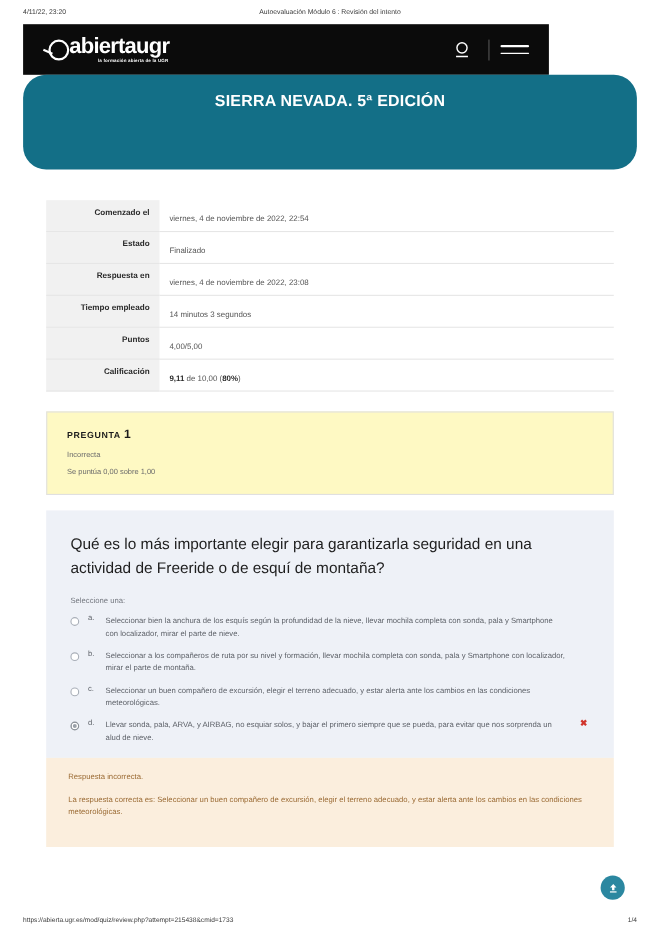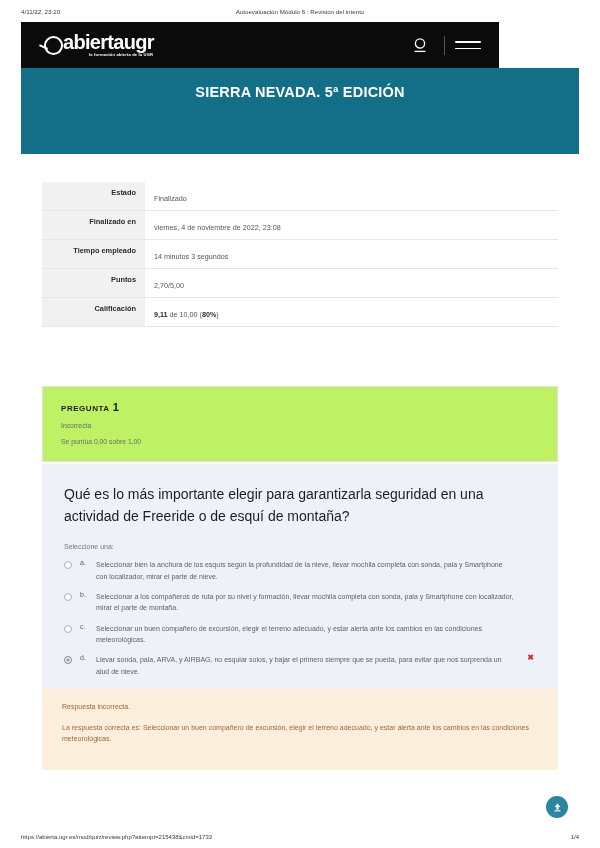--- a/index.html
+++ b/index.html
@@ -155,20 +155,21 @@
 
   
   .hero {
     position: absolute;
     top: 68px;
     left: 21px;
     width: 558px;
     height: 86px;
     background: #136f87;
     box-sizing: border-box;
+    border-radius: 21px;
   }
   .hero-title {
     position: absolute;
     top: 16px;
     left: 0;
     right: 0;
     text-align: center;
     color: #ffffff;
     font-size: 14.5px;
     font-weight: bold;
@@ -207,25 +208,25 @@
     padding-top: 12px;
   }
   .summary td.value .strong {
     font-weight: bold;
     color: #2b2b2b;
   }
 
   
   .qcard {
     position: absolute;
-    top: 386px;
+    top: 374px;
     left: 42px;
     width: 516px;
     height: 76px;
-    background: #bef264;
+    background: #fef9c3;
     border: 1px solid #e0e0e0;
     box-sizing: border-box;
   }
   .qcard-inner {
     padding: 14px 18px 0 18px;
   }
   .q-head {
     font-size: 8px;
     font-weight: bold;
     letter-spacing: 0.55px;
@@ -386,34 +387,38 @@
   </div>
 </div>
 
 <div class="hero">
   <div class="hero-title">SIERRA NEVADA. 5ª EDICIÓN</div>
 </div>
 
 <table class="summary">
   <tbody>
     <tr>
+      <td class="label">Comenzado el</td>
+      <td class="value">viernes, 4 de noviembre de 2022, 22:54</td>
+    </tr>
+    <tr>
       <td class="label">Estado</td>
       <td class="value">Finalizado</td>
     </tr>
     <tr>
-      <td class="label">Finalizado en</td>
+      <td class="label">Respuesta en</td>
       <td class="value">viernes, 4 de noviembre de 2022, 23:08</td>
     </tr>
     <tr>
       <td class="label">Tiempo empleado</td>
       <td class="value">14 minutos 3 segundos</td>
     </tr>
     <tr>
       <td class="label">Puntos</td>
-      <td class="value">2,70/5,00</td>
+      <td class="value">4,00/5,00</td>
     </tr>
     <tr>
       <td class="label">Calificación</td>
       <td class="value">
         <span class="strong">9,11</span><span> de 10,00 (</span><span class="strong">80%</span><span>)</span>
       </td>
     </tr>
   </tbody>
 </table>
 

